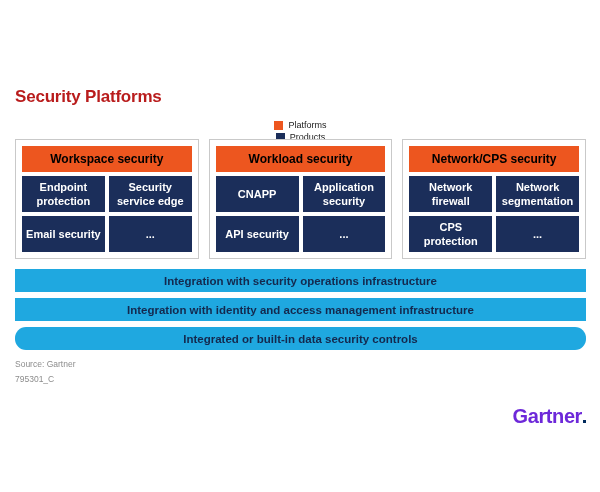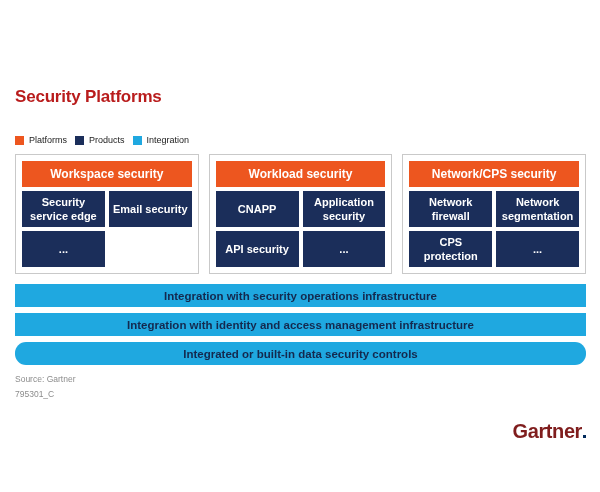--- a/index.html
+++ b/index.html
@@ -21,23 +21,24 @@
     font-size: 17px;
     font-weight: bold;
     color: #b91c1c;
     letter-spacing: -0.2px;
     line-height: 17px;
   }
 
   .legend {
     display: flex;
     align-items: center;
-    gap: 8px;
-    margin-top: 30px;
+    gap: 2px;
+    margin-top: 15px;
     height: 10px;
+    flex-direction: column;
   }
   .legend-item {
     display: flex;
     align-items: center;
     gap: 5px;
   }
   .legend-swatch {
     width: 9px;
     height: 9px;
     display: inline-block;
@@ -59,21 +60,21 @@
   }
   .platform-box {
     flex: 1 1 0;
     background: #ffffff;
     border: 1px solid #c9c9c9;
     padding: 6px;
   }
   .box-header {
     height: 26px;
     background: #ED561F;
-    color: #ffffff;
+    color: #000000;
     font-weight: bold;
     font-size: 12px;
     display: flex;
     align-items: center;
     justify-content: center;
     text-align: center;
   }
   .box-grid {
     margin-top: 4px;
     display: grid;
@@ -118,21 +119,21 @@
 
   .logo-row {
     margin-top: 18px;
     text-align: right;
   }
   .logo {
     display: inline-flex;
     align-items: baseline;
     font-size: 20px;
     font-weight: bold;
-    color: #7f1d1d;
+    color: #6d28d9;
     letter-spacing: -0.4px;
     line-height: 22px;
   }
   .logo-dot {
     width: 3px;
     height: 3px;
     background: #002A5C;
     display: inline-block;
     margin-left: 1px;
   }
@@ -158,20 +159,21 @@
         <span class="legend-swatch sw-integrators"></span>
         <span class="legend-label">Integration</span>
       </div>
     </div>
 
     <div class="boxes">
 
       <div class="platform-box">
         <div class="box-header">Workspace security</div>
         <div class="box-grid">
+          <div class="product-cell">Endpoint protection</div>
           <div class="product-cell">Security service edge</div>
           <div class="product-cell">Email security</div>
           <div class="product-cell">...</div>
         </div>
       </div>
 
       <div class="platform-box">
         <div class="box-header">Workload security</div>
         <div class="box-grid">
           <div class="product-cell">CNAPP</div>

